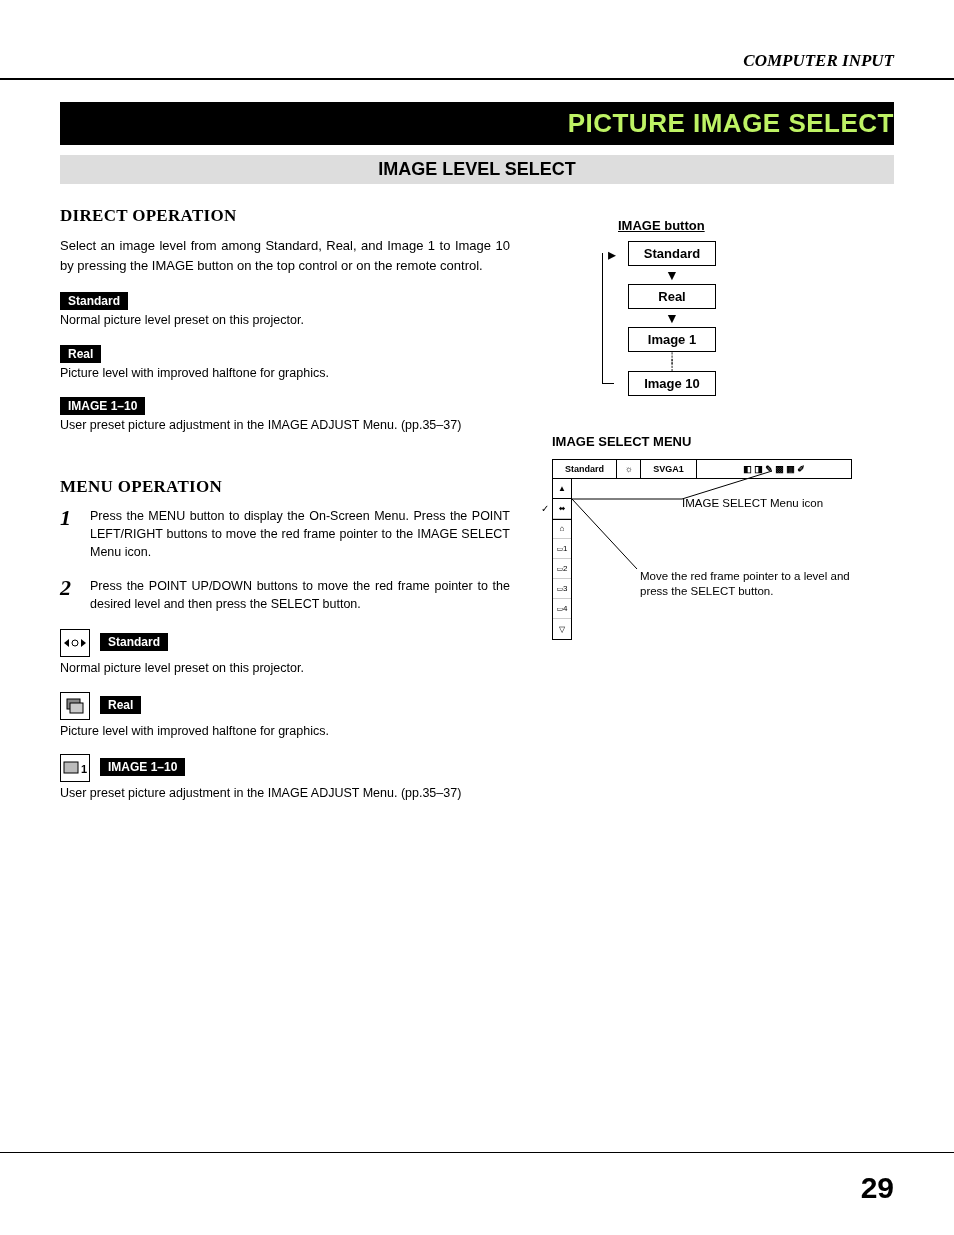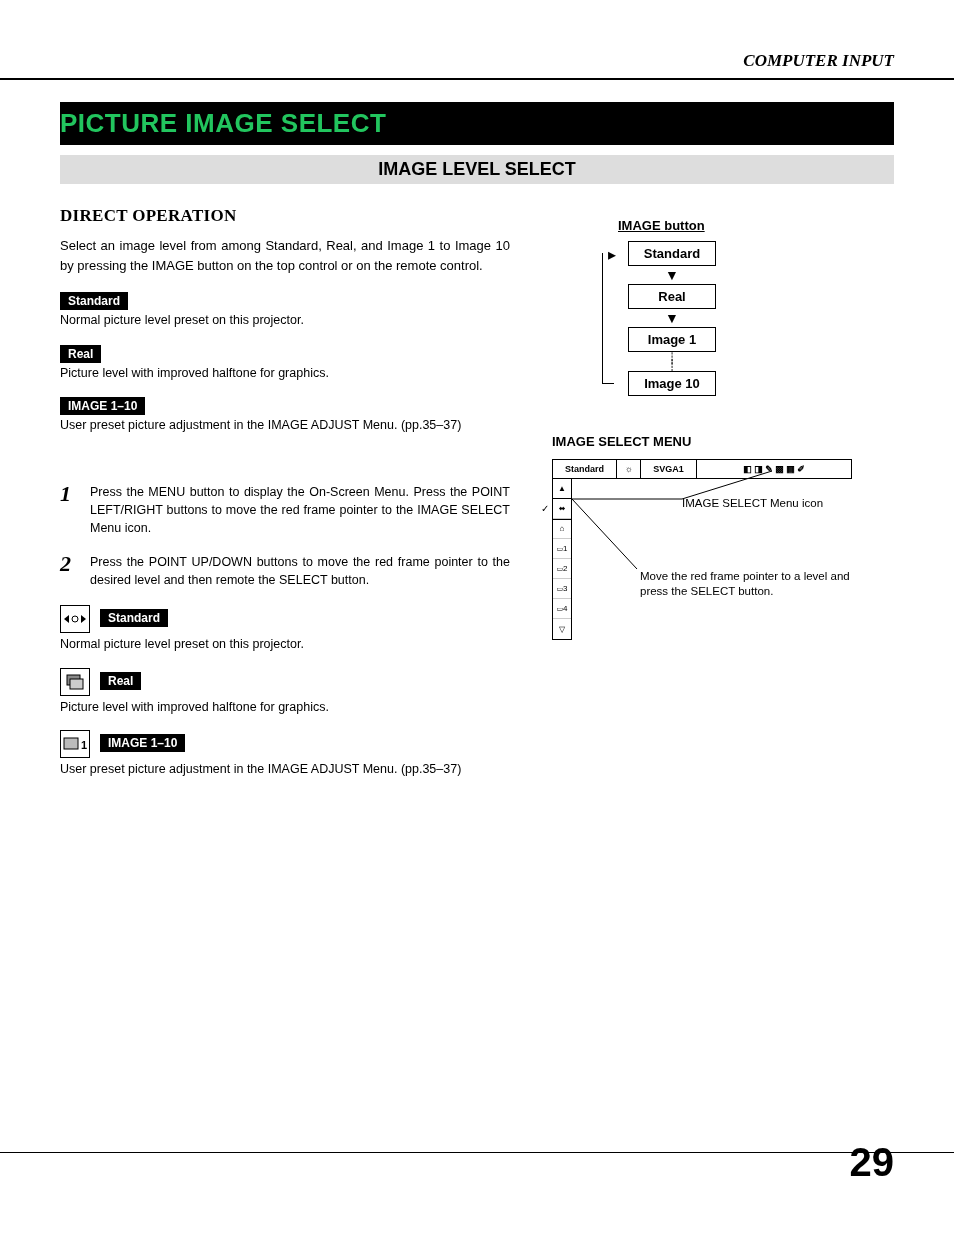--- a/index.html
+++ b/index.html
@@ -26,22 +26,22 @@
     font-size: 17px;
     font-family: Liberation Serif, serif;
   }
   .hr-top {
     border: none;
     border-top: 2px solid #000;
     margin: 28px -60px 0 -60px;
   }
   .title-bar {
     background: #000;
-    color: #22c55e;
-    text-align: left;
+    color: #bef264;
+    text-align: right;
     font-weight: bold;
     font-size: 26px;
     padding: 6px 0;
     margin: 22px 0 10px 0;
     letter-spacing: 0.5px;
   }
   .subtitle-bar {
     background: #ddd;
     text-align: center;
     font-weight: bold;
@@ -222,24 +222,24 @@
   .callout-2 {
     position: absolute;
     font-size: 11.5px;
     top: 110px;
     left: 88px;
     width: 210px;
     line-height: 1.3;
   }
   .page-number {
     position: absolute;
-    bottom: 50px;
+    bottom: 30px;
     right: 60px;
     font-weight: bold;
-    font-size: 40px;
+    font-size: 30px;
   }
   .hr-bottom {
     position: absolute;
     bottom: 74px;
     left: 0;
     right: 0;
     border: none;
     border-top: 1.5px solid #000;
   }
 </style>
@@ -263,28 +263,29 @@
       <p class="desc">Normal picture level preset on this projector.</p>
 
       <div><span class="tag-black">Real</span></div>
       <p class="desc">Picture level with improved halftone for graphics.</p>
 
       <div><span class="tag-black">IMAGE 1–10</span></div>
       <p class="desc">User preset picture adjustment in the IMAGE ADJUST Menu. (pp.35–37)</p>
 
       <div style="height:28px"></div>
 
+      <div class="section-heading">MENU OPERATION</div>
       <div class="steps">
         <div class="step">
           <div class="step-num">1</div>
           <div class="step-text">Press the MENU button to display the On-Screen Menu. Press the POINT LEFT/RIGHT buttons to move the red frame pointer to the IMAGE SELECT Menu icon.</div>
         </div>
         <div class="step">
           <div class="step-num">2</div>
-          <div class="step-text">Press the POINT UP/DOWN buttons to move the red frame pointer to the desired level and then remote the SELECT button.</div>
+          <div class="step-text">Press the POINT UP/DOWN buttons to move the red frame pointer to the desired level and then press the SELECT button.</div>
         </div>
       </div>
 
       <div class="icon-row">
         <div class="icon-box">
           <svg width="22" height="12" viewBox="0 0 22 12">
               <polygon points="0,6 5,2 5,10" fill="#000"></polygon>
               <circle cx="11" cy="6" r="3" fill="none" stroke="#000"></circle>
               <polygon points="22,6 17,2 17,10" fill="#000"></polygon>
             </svg>

